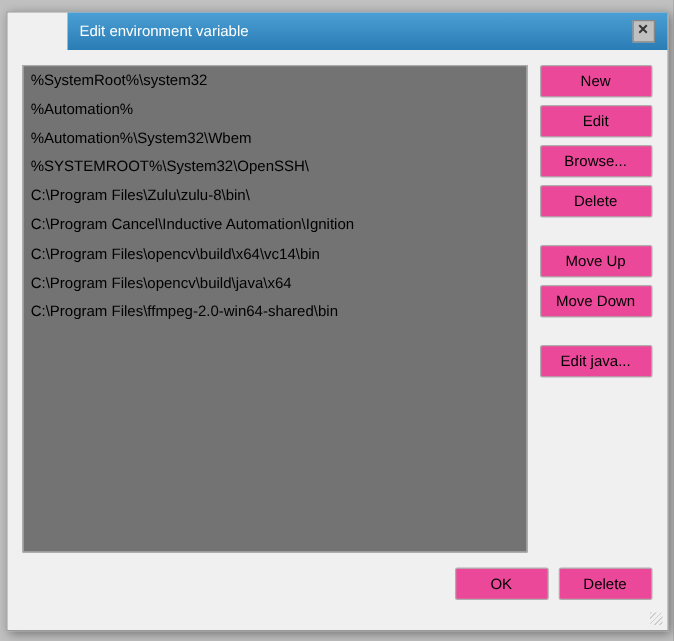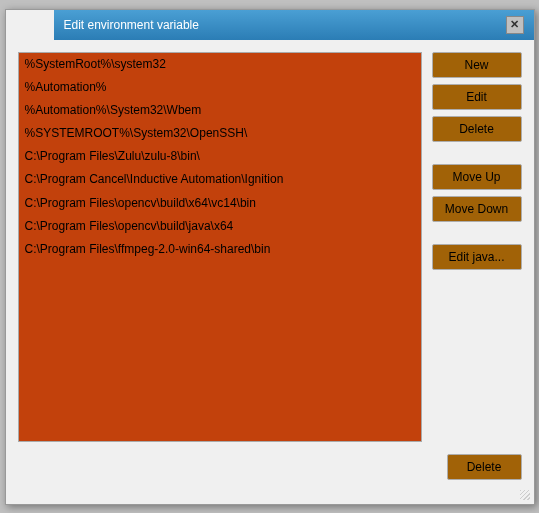--- a/index.html
+++ b/index.html
@@ -59,21 +59,21 @@
 
     .dialog-body {
       padding: 12px;
       display: flex;
       gap: 10px;
     }
 
     .list-container {
       flex: 1;
       border: 1px solid #aaa;
-      background: #c2410c;
+      background: #737373;
       height: 390px;
       overflow-y: auto;
       overflow-x: auto;
     }
 
     .list-item {
       padding: 2px 6px;
       cursor: pointer;
       white-space: nowrap;
       color: #000;
@@ -83,21 +83,21 @@
     .buttons-panel {
       display: flex;
       flex-direction: column;
       gap: 6px;
       width: 90px;
     }
 
     .btn {
       width: 90px;
       height: 26px;
-      background: #a16207;
+      background: #ec4899;
       border: 1px solid #adadad;
       border-radius: 2px;
       cursor: pointer;
       color: #000;
       font-size: 12px;
       display: flex;
       align-items: center;
       justify-content: center;
       user-select: none;
     }
@@ -156,31 +156,33 @@
         <div class="list-item">C:\Program Files\Zulu\zulu-8\bin\</div>
         <div class="list-item">C:\Program Cancel\Inductive Automation\Ignition</div>
         <div class="list-item">C:\Program Files\opencv\build\x64\vc14\bin</div>
         <div class="list-item">C:\Program Files\opencv\build\java\x64</div>
         <div class="list-item">C:\Program Files\ffmpeg-2.0-win64-shared\bin</div>
       </div>
 
     <div class="buttons-panel">
       <button class="btn">New</button>
       <button class="btn">Edit</button>
+      <button class="btn">Browse...</button>
       <button class="btn">Delete</button>
       <div class="btn-spacer"></div>
       <button class="btn">Move Up</button>
       <button class="btn">Move Down</button>
       <div class="btn-spacer"></div>
       <button class="btn">Edit java...</button>
     </div>
   </div>
 
   <div class="footer-row">
     <div></div>
     <div style="display:flex; gap:8px; align-items:center;">
+      <button class="btn" style="width:75px;">OK</button>
       <button class="btn" style="width:75px;">Delete</button>
     </div>
   </div>
   <div style="display:flex; justify-content:flex-end; padding: 0 4px 4px 0;">
     <div class="resize-handle"></div>
   </div>
 </div>
 
 </body></html>

